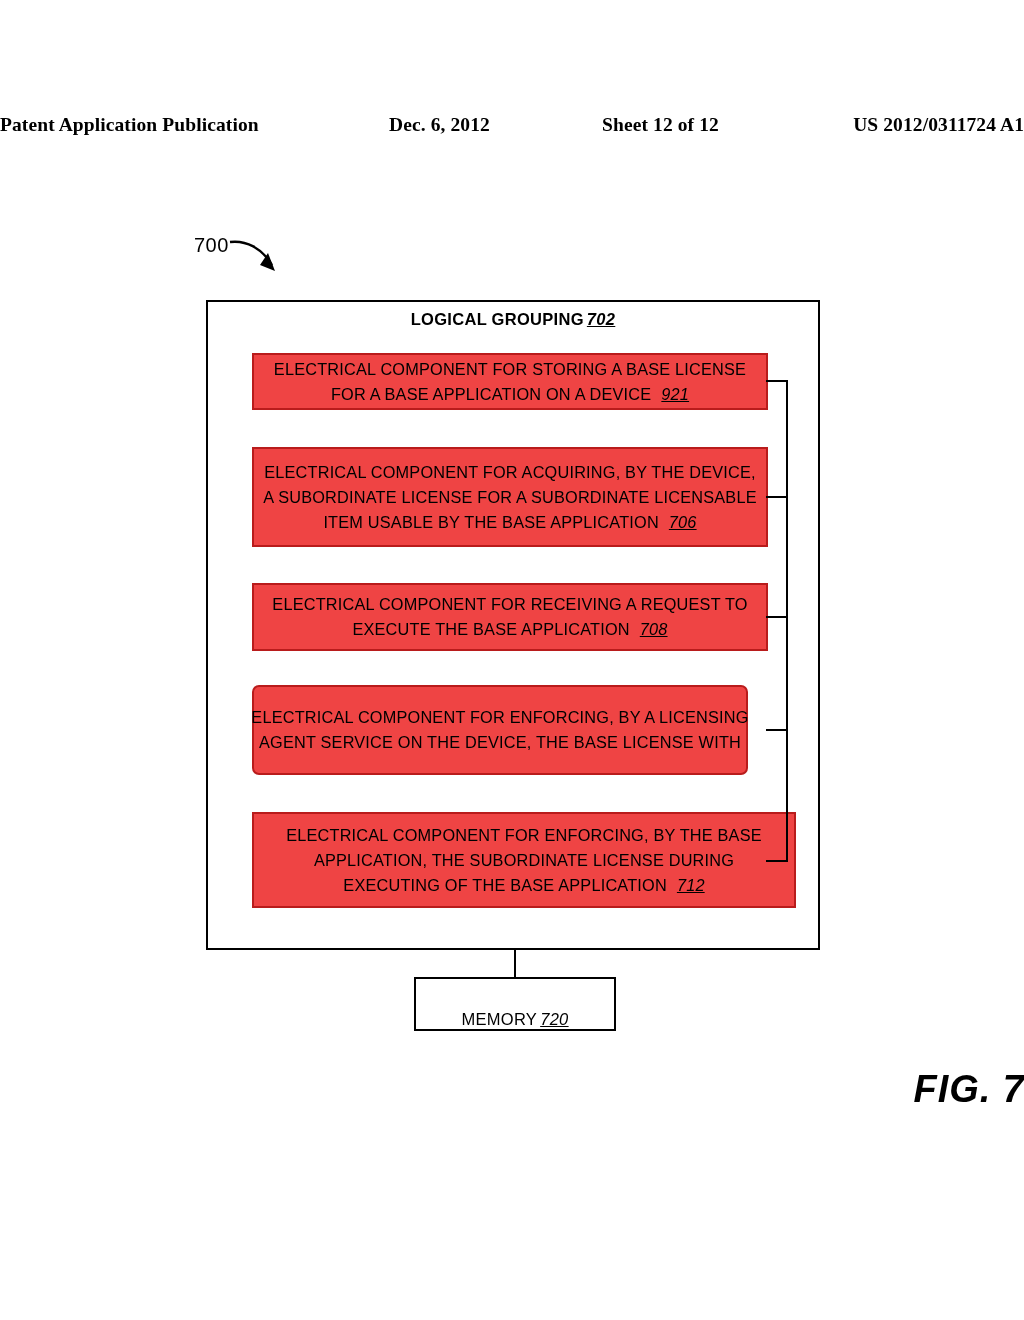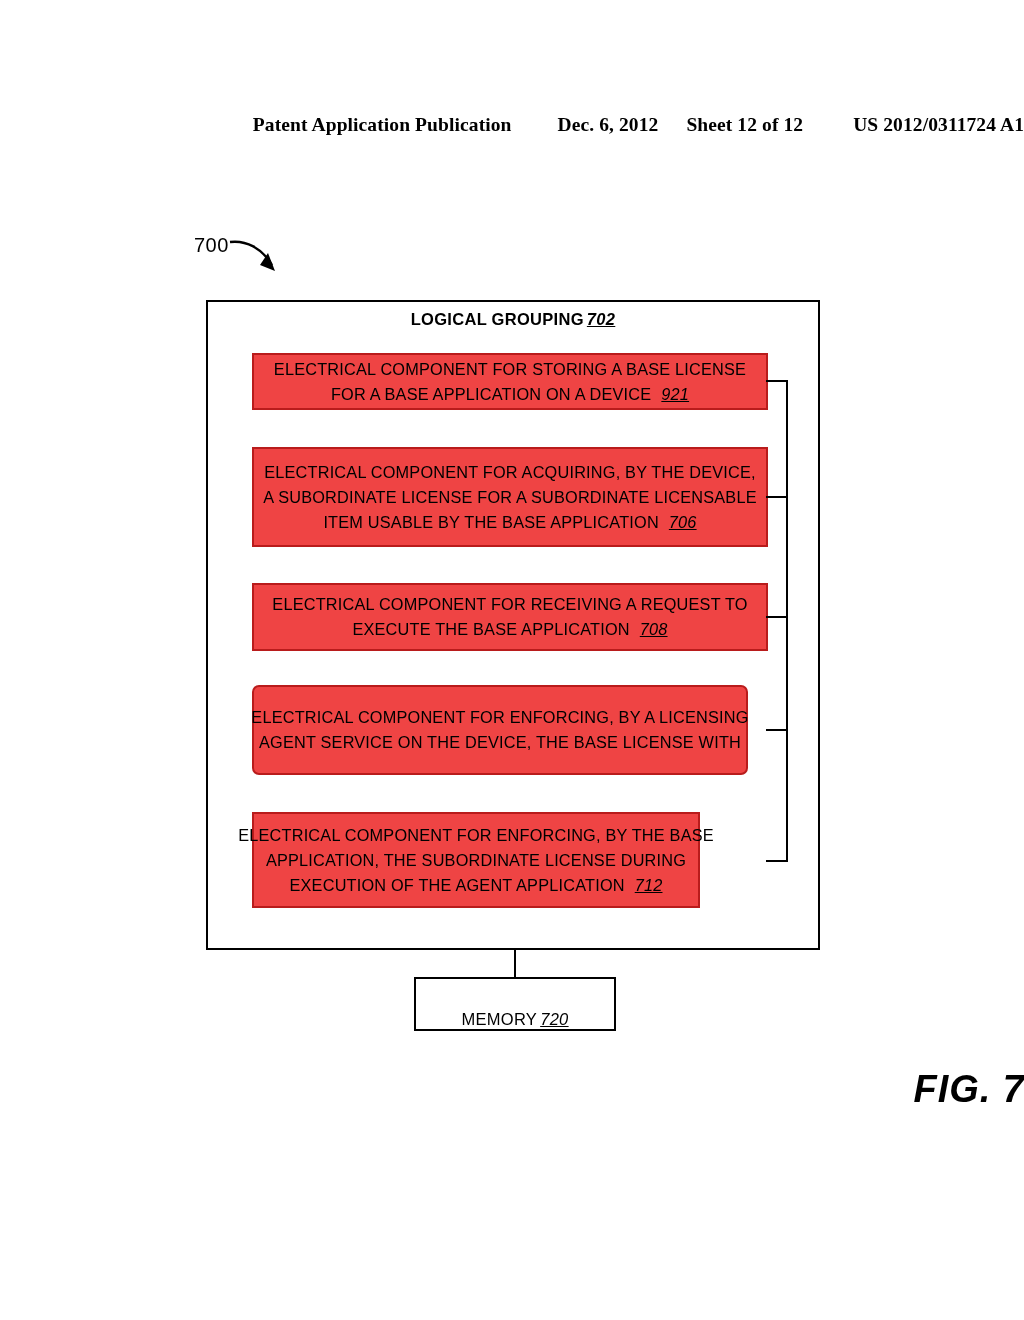--- a/index.html
+++ b/index.html
@@ -16,21 +16,21 @@
     overflow: hidden;
   }
 
   
   .page-header {
     position: absolute;
     left: 0;
     top: 86px;
     width: 1024px;
     display: flex;
-    justify-content: flex-end;
+    justify-content: space-between;
     align-items: baseline;
     font-family: "Liberation Serif", serif;
     font-weight: bold;
     font-size: 19.5px;
     letter-spacing: 0.1px;
     white-space: nowrap;
   }
   .hdr-pub      { margin-right: 46px; }
   .hdr-date     { margin-right: 28px; }
   .hdr-sheet    { margin-right: 50px; margin-top: 28px; }
@@ -195,24 +195,24 @@
     <div class="comp-box" style="left:44px; top:281px; width:516px; height:68px;">
       <span class="line">ELECTRICAL COMPONENT FOR RECEIVING A REQUEST TO</span>
       <span class="line"><span>EXECUTE THE BASE APPLICATION</span><span class="refnum">708</span></span>
     </div>
 
     <div class="comp-box" style="left:44px; top:383px; width:496px; height:90px;border-radius:7px;">
       <span class="line">ELECTRICAL COMPONENT FOR ENFORCING, BY A LICENSING</span>
       <span class="line">AGENT SERVICE ON THE DEVICE, THE BASE LICENSE WITH</span>
     </div>
 
-    <div class="comp-box" style="left:44px; top:510px; width:448px; height:96px;">
+    <div class="comp-box" style="left:44px; top:510px; width:544px; height:96px;">
       <span class="line">ELECTRICAL COMPONENT FOR ENFORCING, BY THE BASE</span>
       <span class="line">APPLICATION, THE SUBORDINATE LICENSE DURING</span>
-      <span class="line"><span>EXECUTION OF THE AGENT APPLICATION</span><span class="refnum">712</span></span>
+      <span class="line"><span>EXECUTING OF THE BASE APPLICATION</span><span class="refnum">712</span></span>
     </div>
 
     <div class="bus-vert" style="left:578px; top:78px; height:480px;"></div>
 
     <div class="bus-stub" style="left:558px; top:78px;  width:22px;"></div>
     <div class="bus-stub" style="left:558px; top:194px; width:22px;"></div>
     <div class="bus-stub" style="left:558px; top:314px; width:22px;"></div>
     <div class="bus-stub" style="left:558px; top:427px; width:22px;"></div>
     <div class="bus-stub" style="left:558px; top:558px; width:22px;"></div>
   </div>

